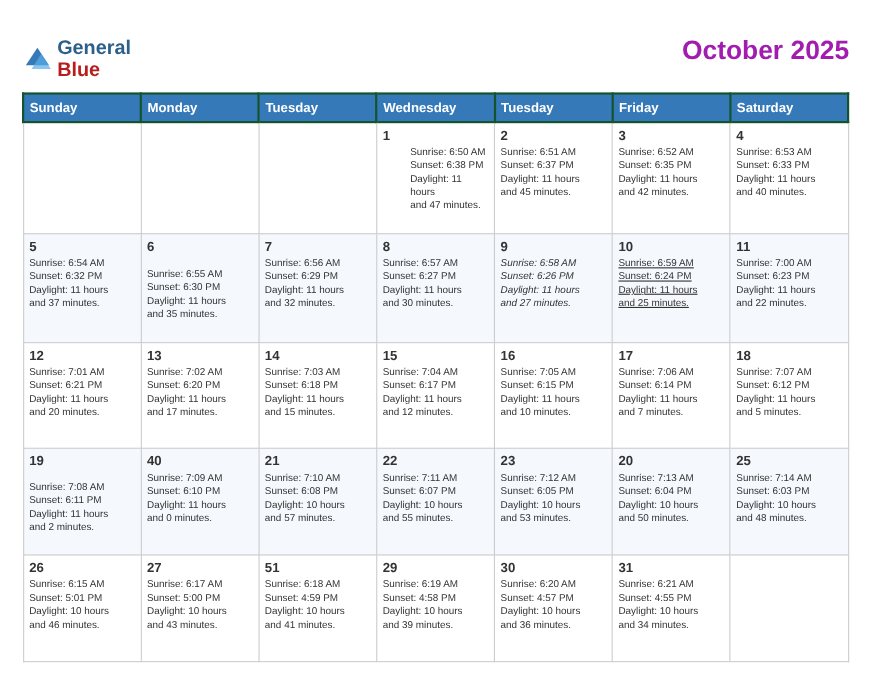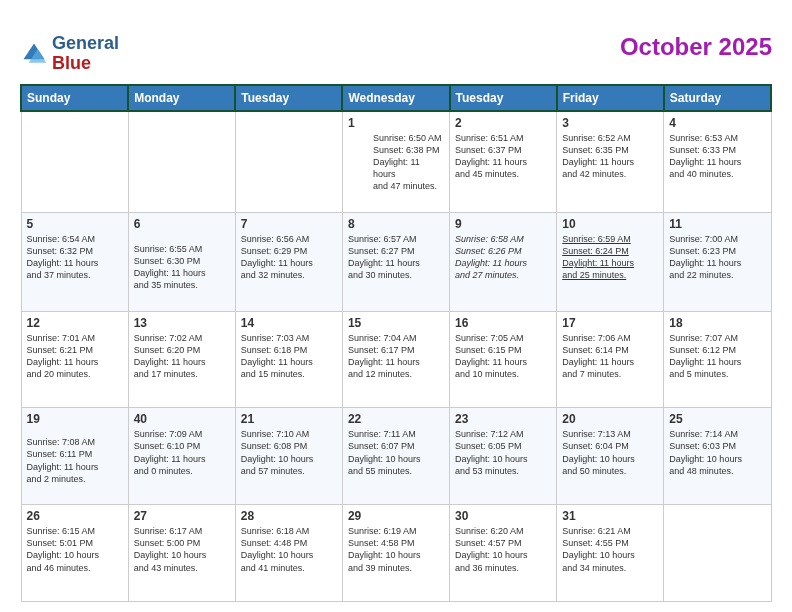--- a/index.html
+++ b/index.html
@@ -323,23 +323,23 @@
 and 46 minutes.</div>
           </td>
           <td>
             <div class="day-num">27</div>
             <div class="day-info" style="white-space: pre-line;">Sunrise: 6:17 AM
 Sunset: 5:00 PM
 Daylight: 10 hours
 and 43 minutes.</div>
           </td>
           <td>
-            <div class="day-num">28</div>
+            <div class="day-num">51</div>
             <div class="day-info" style="white-space: pre-line;">Sunrise: 6:18 AM
-Sunset: 4:48 PM
+Sunset: 4:59 PM
 Daylight: 10 hours
 and 41 minutes.</div>
           </td>
           <td>
             <div class="day-num">29</div>
             <div class="day-info" style="white-space: pre-line;">Sunrise: 6:19 AM
 Sunset: 4:58 PM
 Daylight: 10 hours
 and 39 minutes.</div>
           </td>

